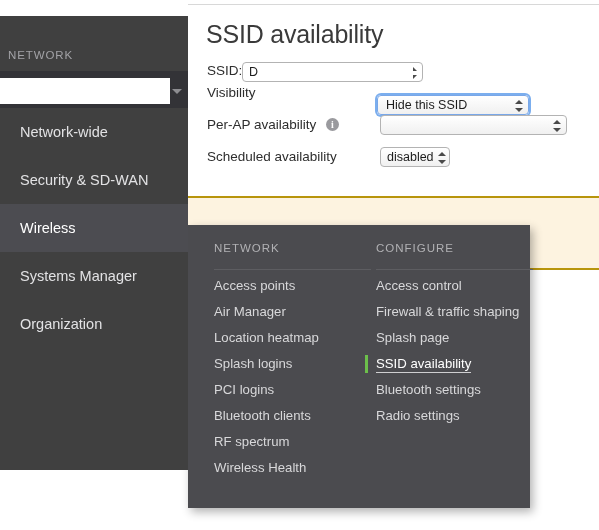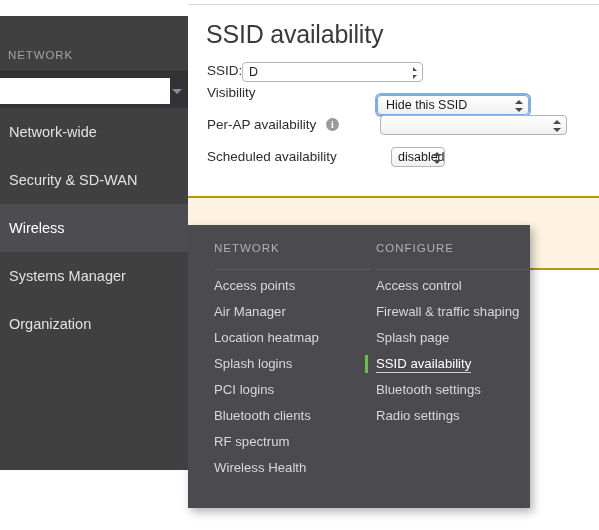--- a/index.html
+++ b/index.html
@@ -71,21 +71,21 @@
   .nav-list {
     position: absolute;
     left: 0;
     top: 92px;
     width: 188px;
   }
   .nav-item {
     position: relative;
     height: 48px;
     line-height: 48px;
-    padding-left: 9px;
+    padding-left: 20px;
     font-size: 14.5px;
     color: #e2e2e4;
     box-sizing: border-box;
     white-space: nowrap;
   }
   .nav-item.active {
     background: #4c4c51;
     color: #ffffff;
   }
 
@@ -325,21 +325,21 @@
     <div class="form-row" style="top:116px;">
       <span class="form-label">Per-AP availability</span>
       <span class="info-icon" style="left:120px; top:2px;">i</span>
       <div class="sel" style="left:174px; top:-1px; width:187px;">
         <span class="stepper"></span>
       </div>
     </div>
 
     <div class="form-row" style="top:148px;">
       <span class="form-label">Scheduled availability</span>
-      <div class="sel" style="left:185px; top:-1px; width:54px; padding-left:6px; padding-right:28px;">
+      <div class="sel" style="left:174px; top:-1px; width:70px; padding-left:6px; padding-right:28px;">
         <span>disabled</span>
         <span class="stepper" style="right:3px;"></span>
       </div>
     </div>
   </div>
 
   <div class="banner"></div>
 
   <div class="content-bottom"></div>
 

